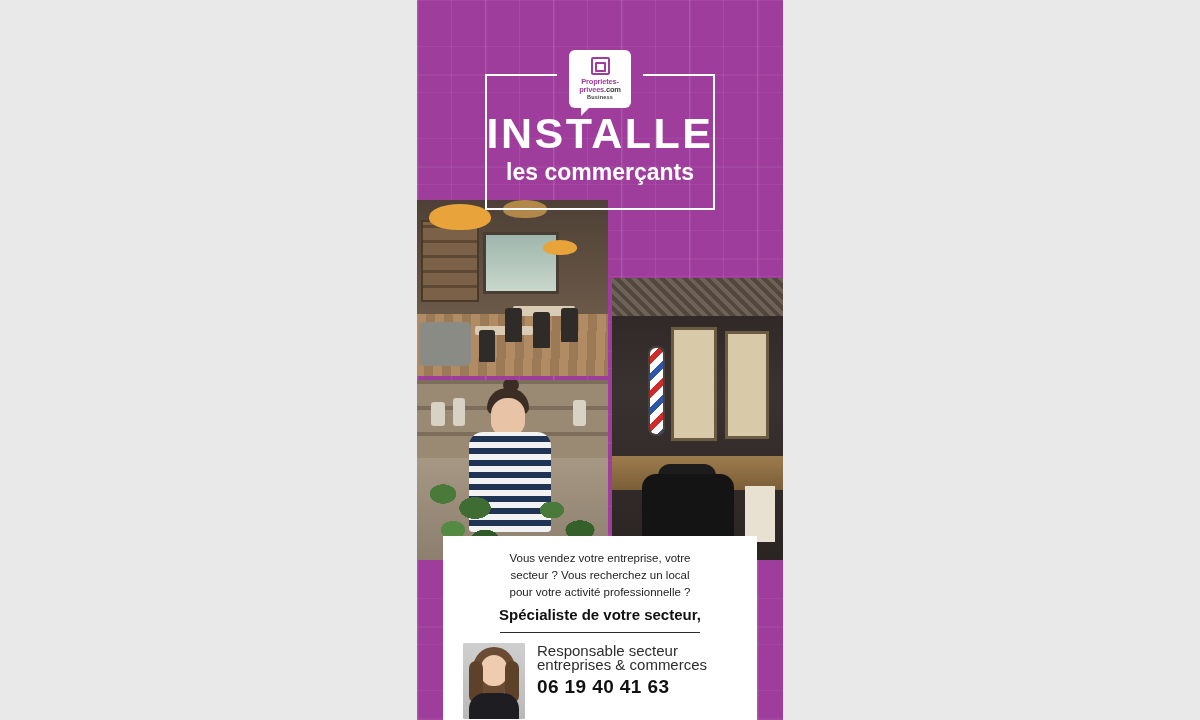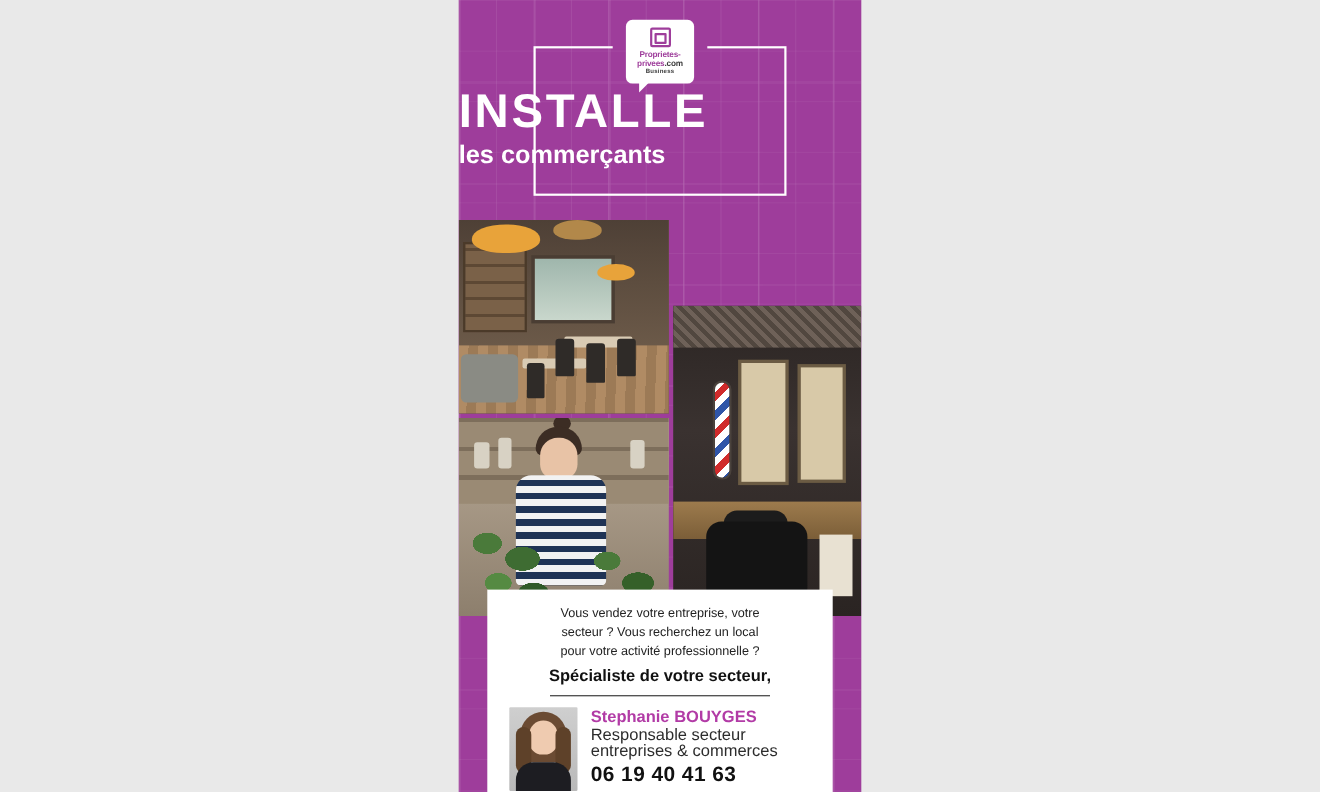--- a/index.html
+++ b/index.html
@@ -50,20 +50,21 @@
     background-image:
       repeating-linear-gradient(90deg, rgba(255,255,255,.5) 0 2px, transparent 2px 68px),
       repeating-linear-gradient(0deg, rgba(255,255,255,.35) 0 2px, transparent 2px 92px);
     pointer-events: none;
   }
 
   
   #header {
     position: relative;
     height: 200px;
+    margin-top: 32px;
   }
 
   .logo-badge {
     position: absolute;
     left: 50%;
     top: 18px;
     transform: translateX(-50%);
     width: 62px;
     height: 58px;
     background: #ffffff;
@@ -131,20 +132,21 @@
     width: 86px;
     height: 5px;
     background: #9e3d9b;
     z-index: 2;
   }
 
   .title-wrap {
     position: absolute;
     left: 0; right: 0;
     top: 78px;
+    text-align: center;
     z-index: 3;
     color: #ffffff;
   }
   .title-main {
     font-size: 43px;
     font-weight: bold;
     letter-spacing: 2.5px;
     line-height: 46px;
   }
   .title-sub {
@@ -488,21 +490,20 @@
         <div class="portrait">
           <div class="hair"></div>
           <div class="face"></div>
           <div class="hair-l"></div>
           <div class="hair-r"></div>
           <div class="body"></div>
 
         </div>
 
         <div class="contact-info">
-          <div class="agent-name">Stephanie BOUYGES</div>
           <div class="agent-role">Responsable secteur entreprises &amp; commerces</div>
           <div class="agent-phone">06 19 40 41 63</div>
 
         </div>
       </div>
     </div>
 
   </div>
 </div>
 

